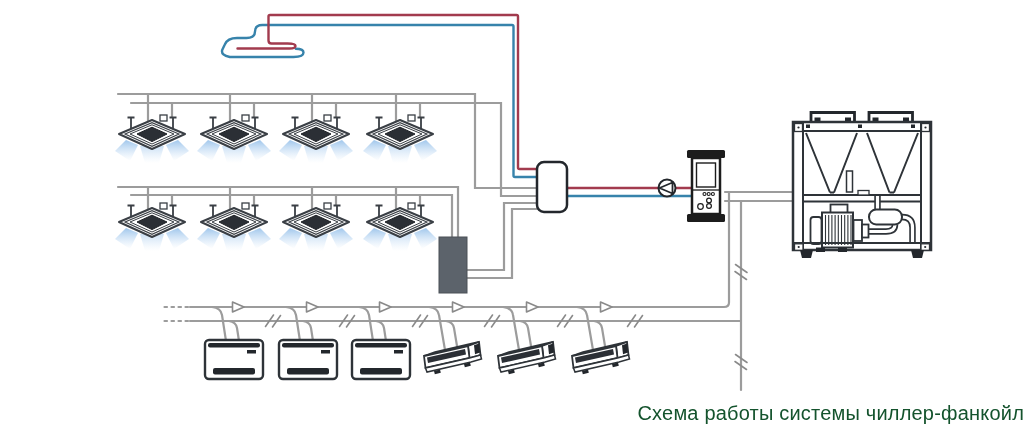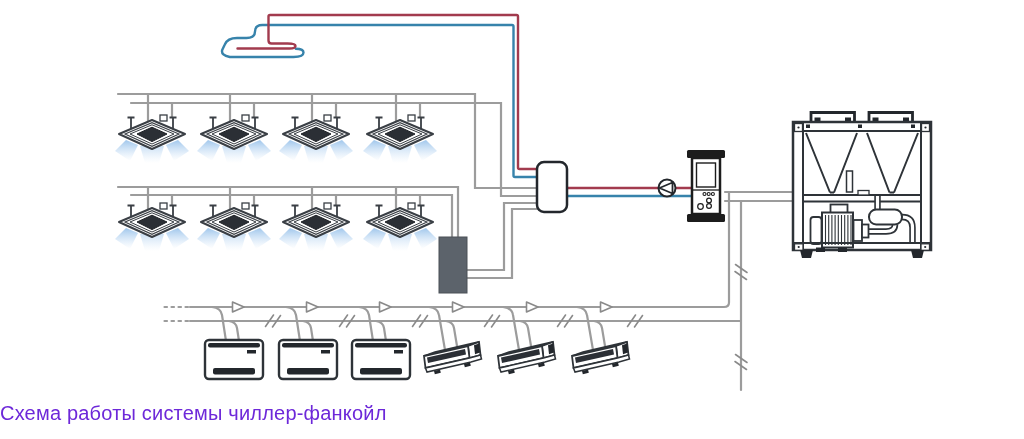--- a/index.html
+++ b/index.html
@@ -1,22 +1,22 @@
 <!DOCTYPE html>
 <html><head>
 <meta charset="utf-8">
 <style>
   html,body{margin:0;padding:0;background:#fff;}
   .stage{position:relative;width:1024px;height:439px;background:#fff;overflow:hidden;
          font-family:"Liberation Sans", sans-serif;}
   svg{display:block;}
   .gp{stroke:#9c9c9c;stroke-width:2.2;fill:none;stroke-linecap:round;}
   .gpd{stroke:#9c9c9c;stroke-width:2.2;fill:none;stroke-linecap:round;stroke-dasharray:2.5 4.5;}
-  .caption{position:absolute;left:0;right:0;top:402px;text-align:left;
-           font-size:20px;color:#6d28d9;letter-spacing:.2px;}
+  .caption{position:absolute;left:0;right:0;top:402px;text-align:right;
+           font-size:20px;color:#14532d;letter-spacing:.2px;}
 </style>
 </head>
 <body>
 
 <div class="stage">
 <svg width="1024" height="439" viewBox="0 0 1024 439">
   <defs>
     <linearGradient id="gAir" x1="0" y1="0" x2="0" y2="1">
       <stop offset="0" stop-color="#8fbce8" stop-opacity="0.85"></stop>
       <stop offset="1" stop-color="#bcd9f5" stop-opacity="0"></stop>

